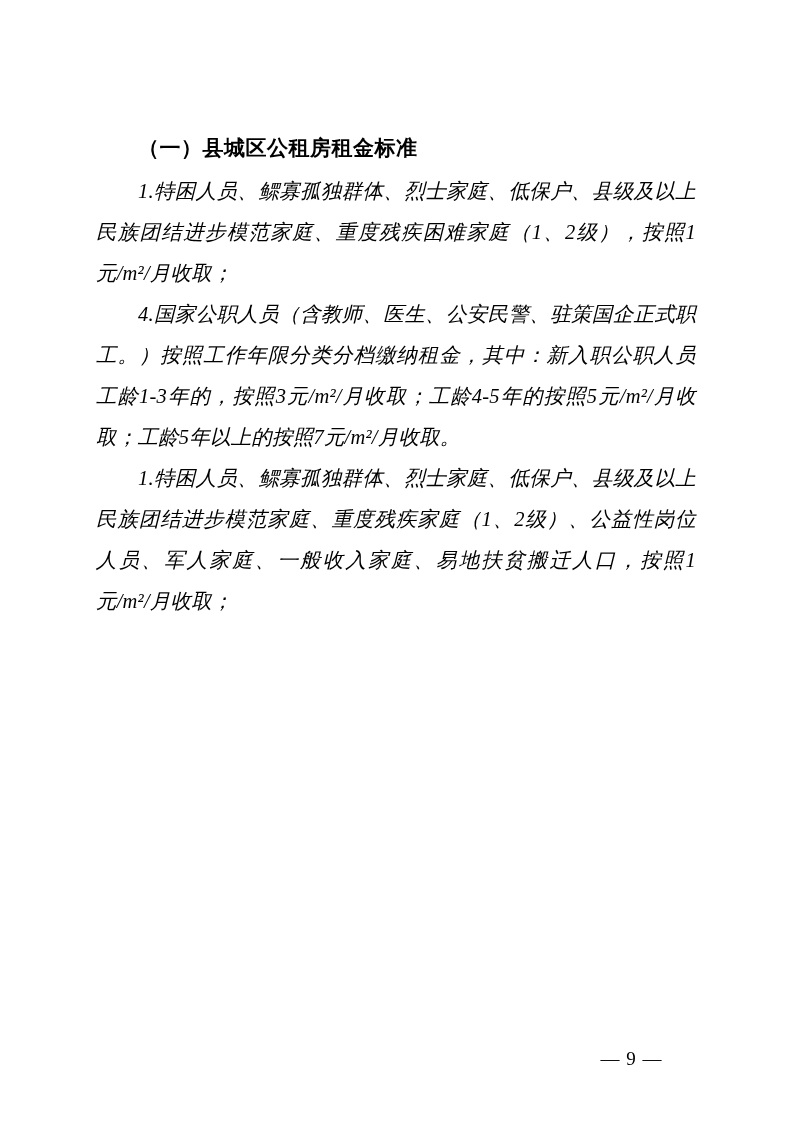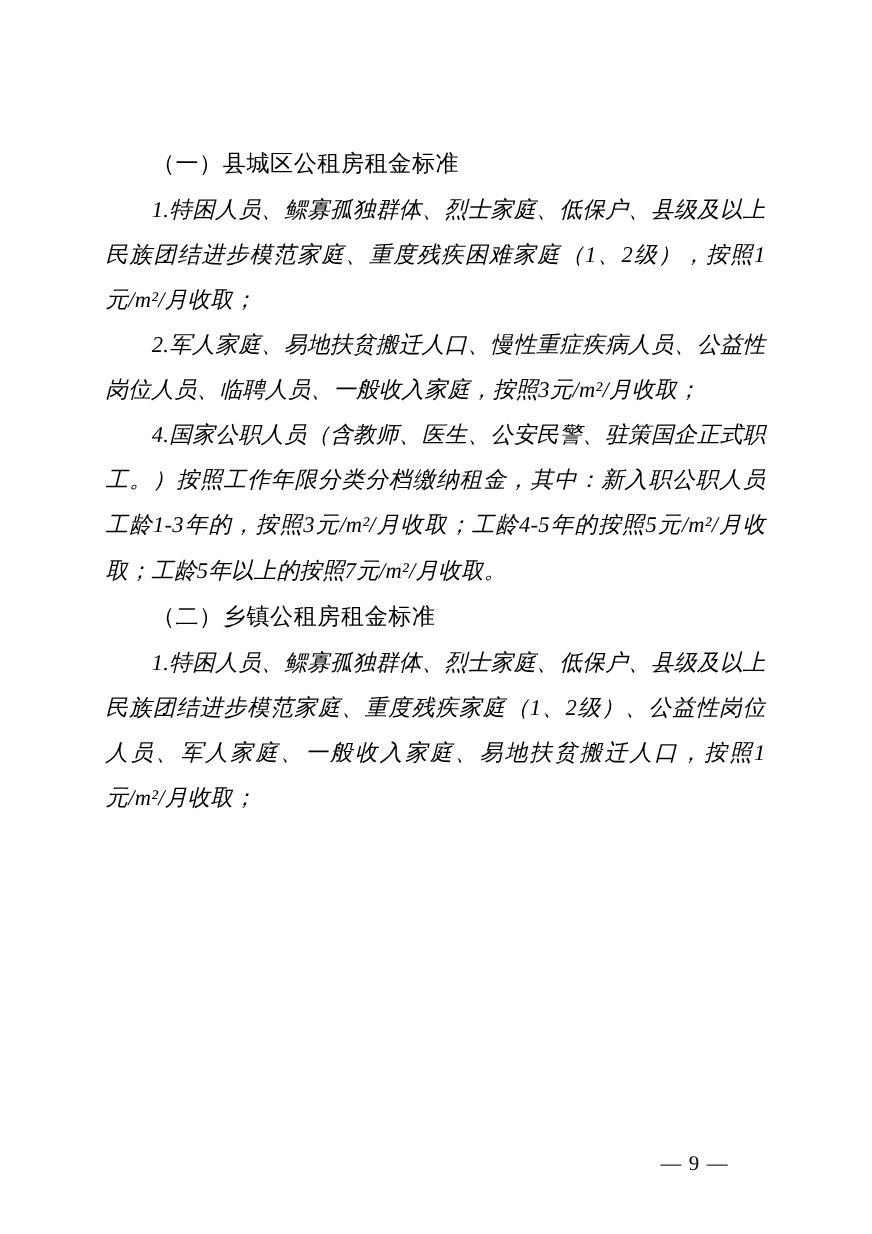--- a/index.html
+++ b/index.html
@@ -19,21 +19,21 @@
     color: #000000;
   }
   .content {
     position: absolute;
     left: 96px;
     top: 128px;
     width: 600px;
   }
   .heading {
     font-family: "Liberation Serif", "DejaVu Serif", serif;
-    font-weight: normal;
+    font-weight: bold;
     font-size: 21px;
     line-height: 41px;
     text-indent: 42px;
     margin: 0 0 2px 0;
     letter-spacing: 0.5px;
   }
   .para {
     font-size: 20.5px;
     line-height: 41px;
     text-indent: 42px;
@@ -55,22 +55,20 @@
   }
 </style>
 </head>
 <body>
 
 <div class="page">
   <div class="content">
 
     <div class="heading">（一）县城区公租房租金标准</div>
     <p class="para">1.特困人员、鳏寡孤独群体、烈士家庭、低保户、县级及以上民族团结进步模范家庭、重度残疾困难家庭（1、2级），按照1元/m²/月收取；</p>
-    <p class="para">2.军人家庭、易地扶贫搬迁人口、慢性重症疾病人员、公益性岗位人员、临聘人员、一般收入家庭，按照3元/m²/月收取；</p>
     <p class="para">4.国家公职人员（含教师、医生、公安民警、驻策国企正式职工。）按照工作年限分类分档缴纳租金，其中：新入职公职人员工龄1-3年的，按照3元/m²/月收取；工龄4-5年的按照5元/m²/月收取；工龄5年以上的按照7元/m²/月收取。</p>
 
-    <div class="heading">（二）乡镇公租房租金标准</div>
     <p class="para">1.特困人员、鳏寡孤独群体、烈士家庭、低保户、县级及以上民族团结进步模范家庭、重度残疾家庭（1、2级）、公益性岗位人员、军人家庭、一般收入家庭、易地扶贫搬迁人口，按照1元/m²/月收取；</p>
 
   </div>
 
   <div class="page-number">— 9 —</div>
 </div>
 
 </body></html>

